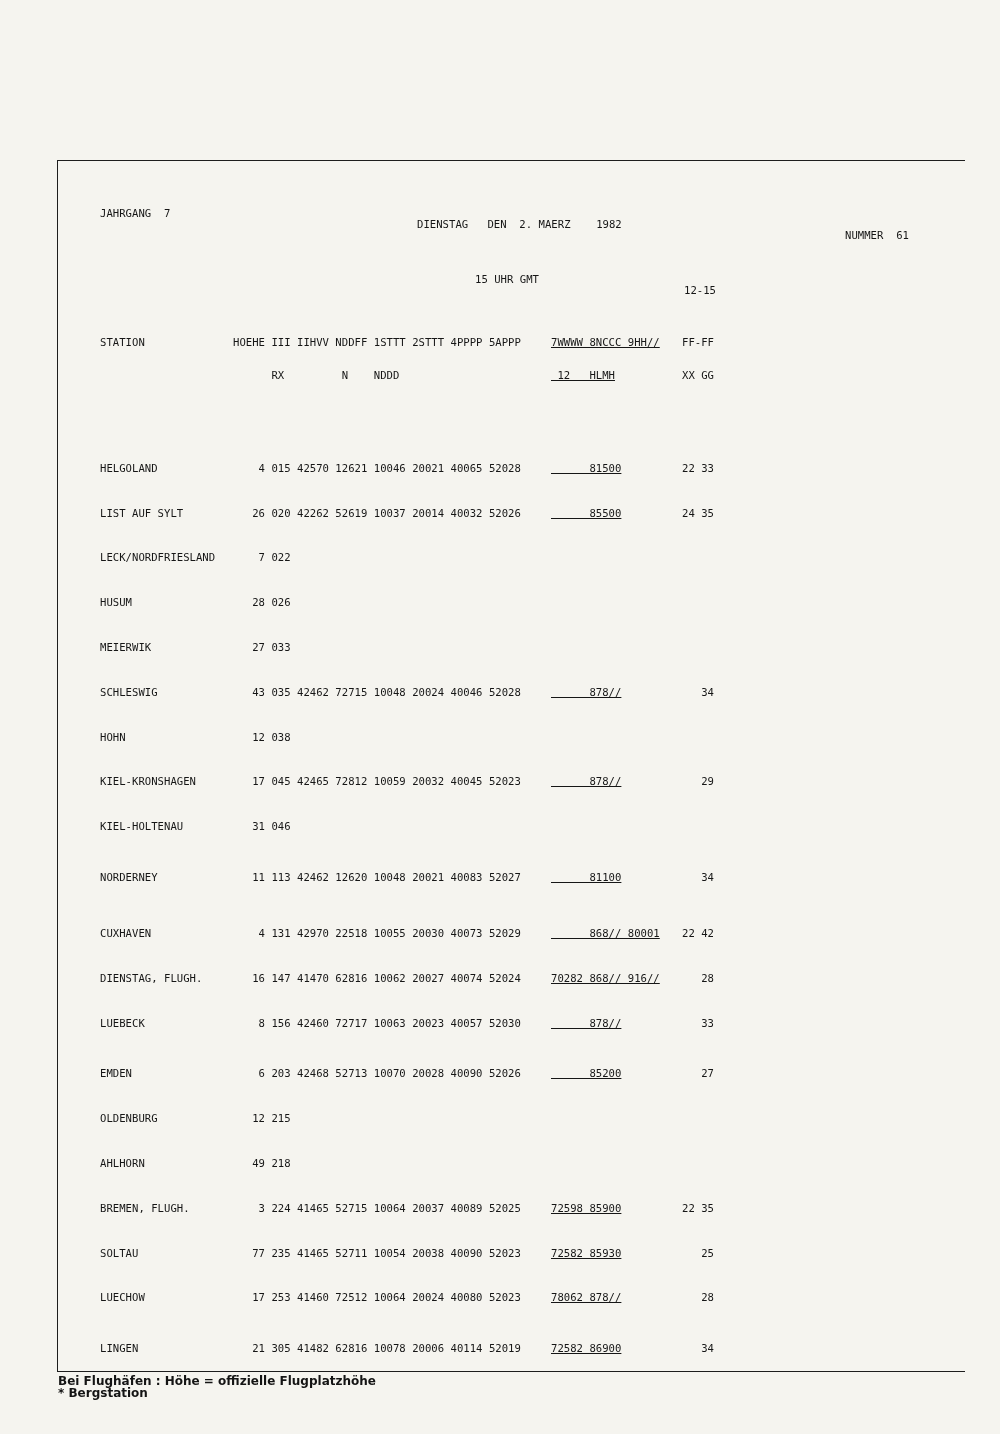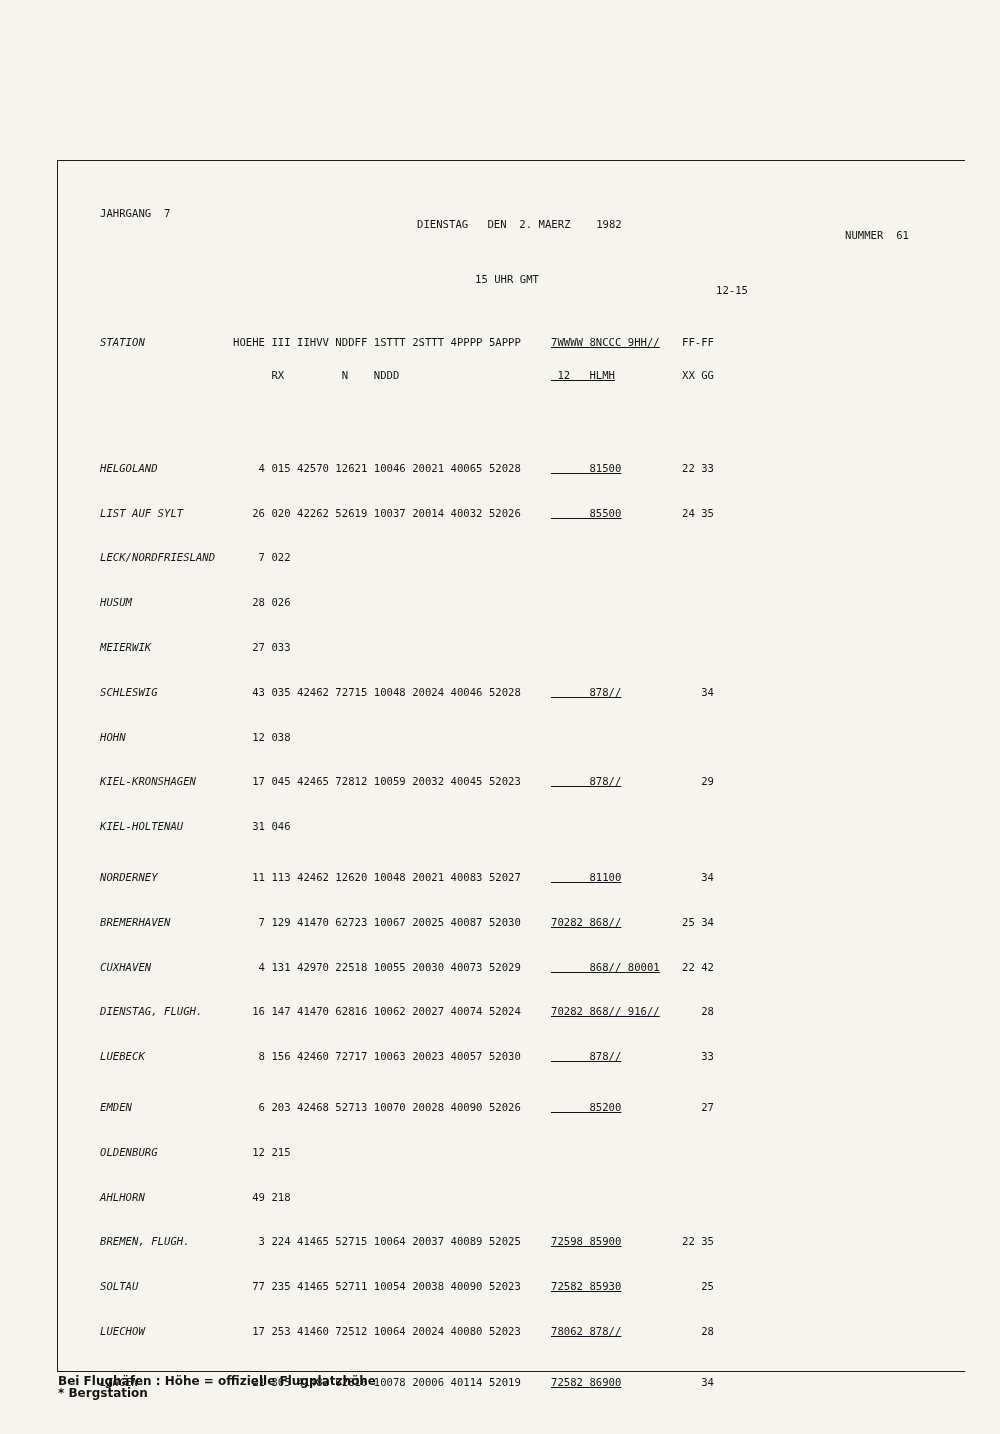--- a/index.html
+++ b/index.html
@@ -21,28 +21,28 @@
     font-size:10.6px; line-height:11.2px; letter-spacing:0.02px;
     white-space:pre;
   }
   .header-row { position:relative; height:11.2px; }
   .hdr-left   { position:absolute; left:0; }
   .hdr-center { position:absolute; left:317px; }
   .hdr-right  { position:absolute; left:745px; }
 
   .subheader { position:relative; margin-top:21px; height:11.2px; }
   .sub-time   { position:absolute; left:375px; }
-  .sub-period { position:absolute; left:616px; }
+  .sub-period { position:absolute; left:584px; }
 
   .thead { margin-top:7px; }
   .tbody { margin-top:3px; }
   .group { margin-bottom:6px; }
 
   .row { display:flex; height:11.2px; line-height:11.2px; white-space:pre; }
-  .c-station { flex:none; width:133px; position:relative; white-space:pre;font-style:italic; }
+  .c-station { flex:none; width:133px; position:relative; white-space:pre; }
   .c-star { position:absolute; left:106px; top:0; }
   .c-main  { flex:none; width:318px; white-space:pre; }
   .c-extra { flex:none; width:131px; white-space:pre;text-decoration:underline; }
   .c-ff    { flex:none; width:44px;  white-space:pre; }
 
   .footer {
     position:absolute; left:58px; top:1376px;
     font-family:"DejaVu Sans", sans-serif;
     font-size:12px; line-height:11.5px; font-weight:bold; color:#141414;
   }
@@ -147,26 +147,20 @@
     <span class="c-ff"></span>
   </div>
 </div><div class="group">
   <div class="row">
     <span class="c-station"><span class="c-name">NORDERNEY</span><span class="c-star"></span></span>
     <span class="c-main">   11 113 42462 12620 10048 20021 40083 52027</span>
     <span class="c-extra">      81100</span>
     <span class="c-ff">   34</span>
   </div>
 
-  <div class="row">
-    <span class="c-station"><span class="c-name">BREMERHAVEN</span><span class="c-star"></span></span>
-    <span class="c-main">    7 129 41470 62723 10067 20025 40087 52030</span>
-    <span class="c-extra">70282 868//</span>
-    <span class="c-ff">25 34</span>
-  </div>
 
   <div class="row">
     <span class="c-station"><span class="c-name">CUXHAVEN</span><span class="c-star"></span></span>
     <span class="c-main">    4 131 42970 22518 10055 20030 40073 52029</span>
     <span class="c-extra">      868// 80001</span>
     <span class="c-ff">22 42</span>
   </div>
 
   <div class="row">
     <span class="c-station"><span class="c-name">DIENSTAG, FLUGH.</span><span class="c-star"></span></span>

